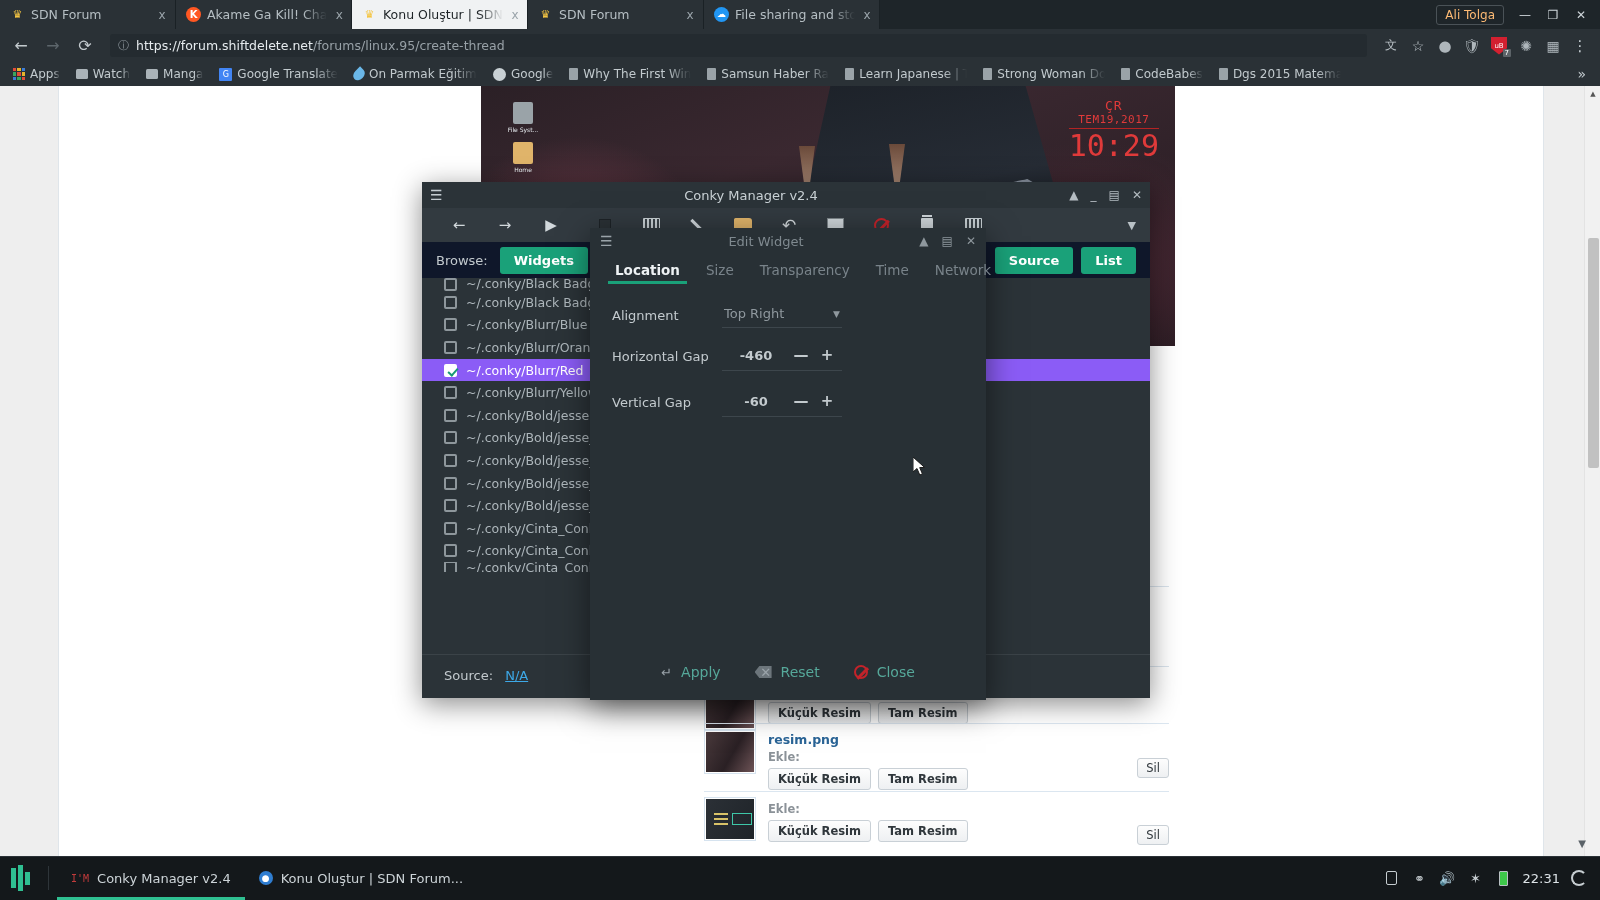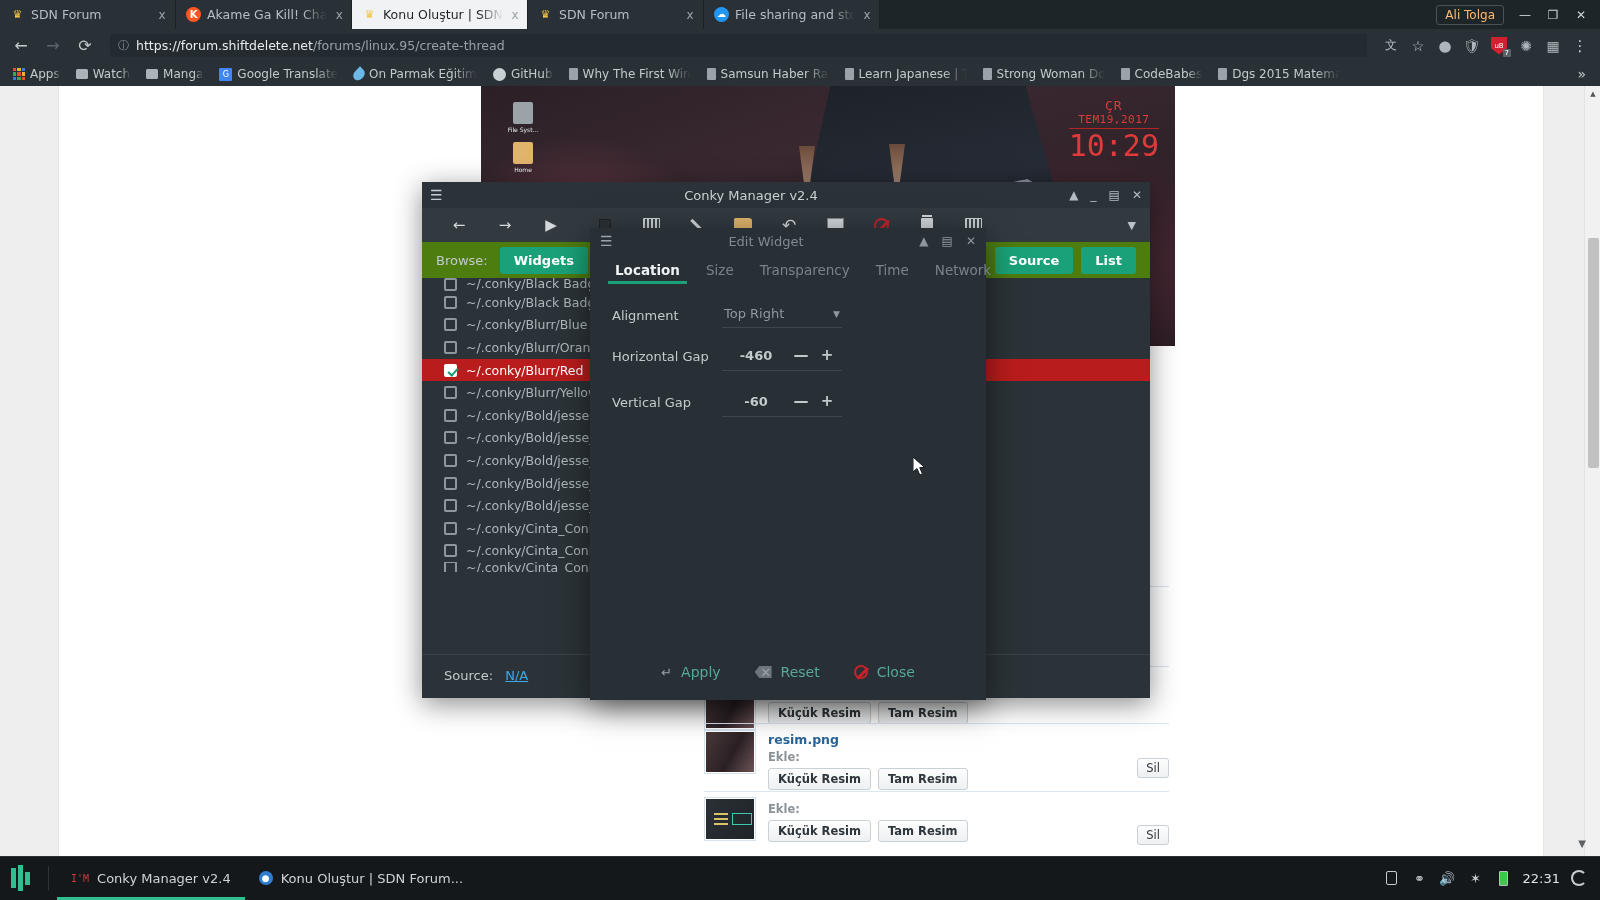--- a/index.html
+++ b/index.html
@@ -208,34 +208,34 @@
   .tb-folder { width:18px; height:14px; background:#e0b46a; border-radius:1.5px 3px 2px 2px; }
   .tb-undo { font-size:17px; color:#d4dadd; }
   .tb-img { width:17px; height:15px; background:#cfd6da; border:1px solid #7d858a; }
   .tb-ban { width:15px; height:15px; border:2.5px solid #c4232a; border-radius:50%; position:relative; }
   .tb-ban:after { content:""; position:absolute; left:-1px; top:5px; width:16px; height:2.5px; background:#c4232a; transform:rotate(-45deg); }
   .tb-trash { width:12px; height:15px; background:#cfd6da; border-radius:1px 1px 2px 2px; position:relative; }
   .tb-trash:before { content:""; position:absolute; top:-3px; left:1px; width:10px; height:2px; background:#cfd6da; }
   .tb-caret { margin-left:auto; color:#b9c1c6; font-size:11px; }
 
   .cm-browse {
-    height:36px; background:#4d7c0f; display:flex; align-items:center; padding:0 14px; gap:8px;
+    height:36px; background:#0f172a; display:flex; align-items:center; padding:0 14px; gap:8px;
   }
   .cm-browse .lbl { color:#c3cace; font-size:13px; margin-right:4px; }
   .seg {
     background:#3a4248; color:#c9d1d5; border-radius:3px; padding:6px 14px; font-size:13px; font-weight:bold;
   }
   .seg.on { background:#1aa179; color:#fff; }
   .cm-browse .right { margin-left:auto; display:flex; gap:8px; }
 
   .cm-listwrap { position:absolute; left:0; top:96px; width:728px; height:376px; background:#2b3338; overflow:hidden; }
   .cm-row {
     height:22.6px; display:flex; align-items:center; gap:9px; padding-left:22px; color:#aeb7bc; font-size:12.5px;
   }
-  .cm-row.sel { background:#b91c1c; color:#fff; }
+  .cm-row.sel { background:#8b5cf6; color:#fff; }
   .cm-chk { width:13px; height:13px; border:2px solid #8e979c; border-radius:2px; flex:0 0 13px; background:transparent; }
   .cm-row.sel .cm-chk { background:#fff; border-color:#fff; position:relative; }
   .cm-row.sel .cm-chk:after {
     content:""; position:absolute; left:3.5px; top:0.5px; width:4px; height:8px;
     border:solid #179a74; border-width:0 2px 2px 0; transform:rotate(42deg);
   }
   .cm-footline { position:absolute; left:0; top:472px; width:728px; height:1px; background:#3b4348; }
   .cm-source { position:absolute; left:22px; top:486px; color:#c2c9cd; font-size:13px; }
   .cm-source a { color:#3da9e8; text-decoration:underline; margin-left:8px; }
 
@@ -386,21 +386,21 @@
     <div class="bm">
       <span class="gt-ico">G</span>
       <span class="bmlabel">Google Translate</span>
     </div>
     <div class="bm">
       <span class="drop-ico"></span>
       <span class="bmlabel">On Parmak Eğitimi v</span>
     </div>
     <div class="bm">
       <span class="gh-ico"></span>
-      <span class="bmlabel">GitHub</span>
+      <span class="bmlabel">Google</span>
     </div>
     <div class="bm">
       <span class="bm-doc"></span>
       <span class="bmlabel">Why The First Wind</span>
     </div>
     <div class="bm">
       <span class="bm-doc"></span>
       <span class="bmlabel">Samsun Haber Radyo</span>
     </div>
     <div class="bm">

